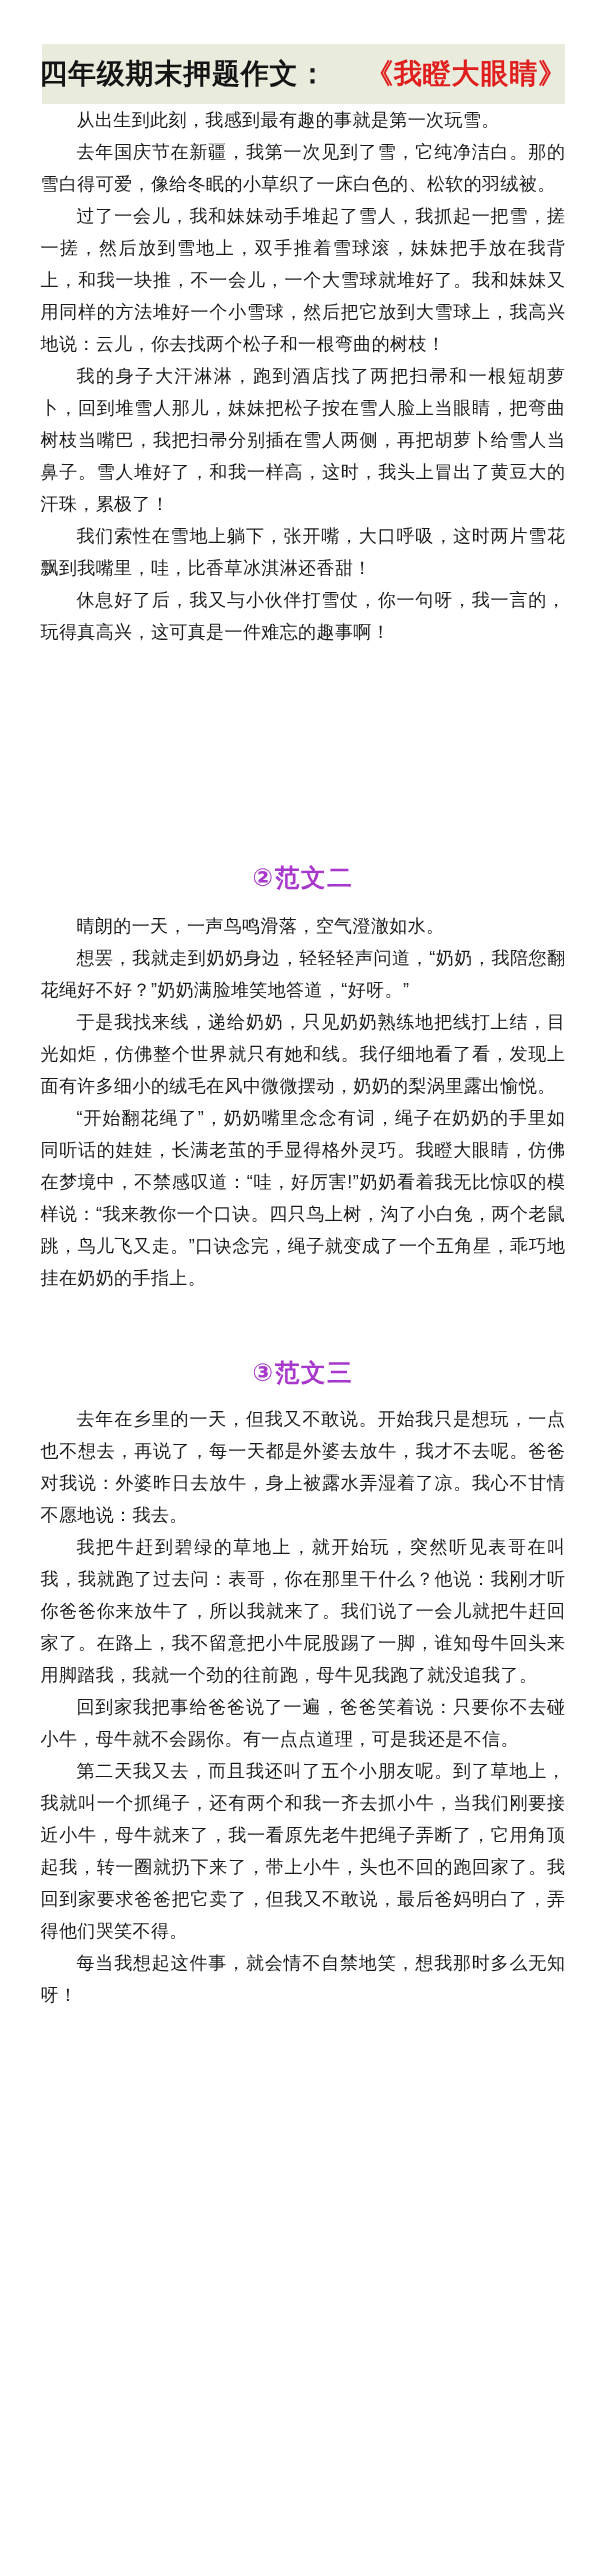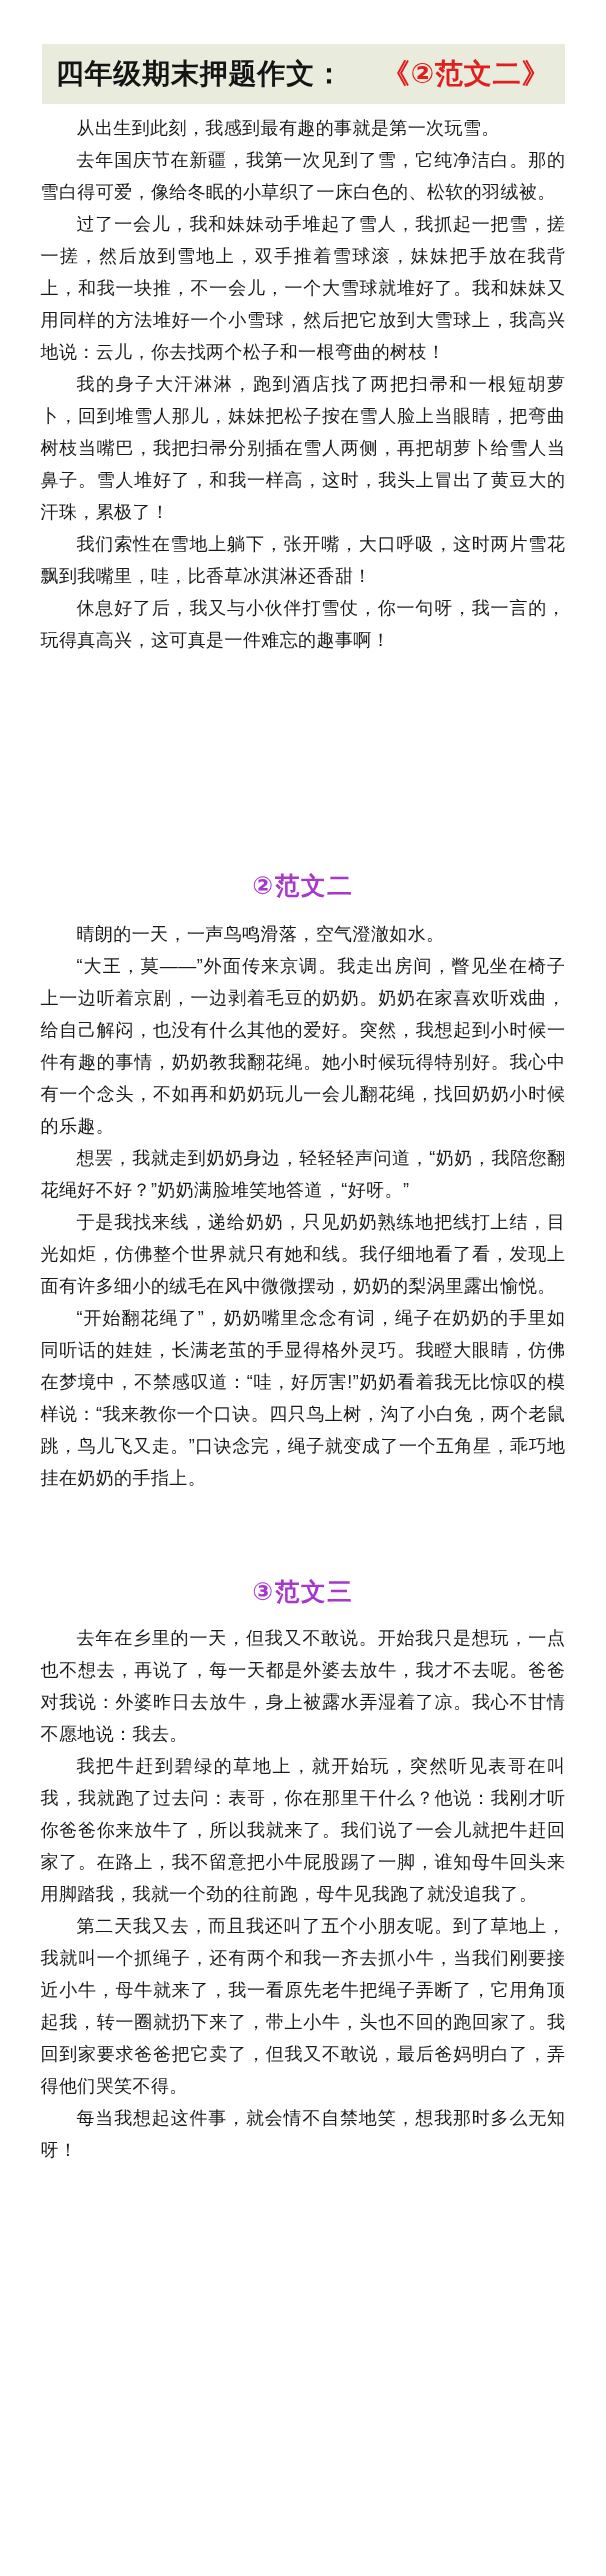--- a/index.html
+++ b/index.html
@@ -42,65 +42,65 @@
     width: 523px;
     margin: 0 auto;
     text-align: center;
     color: #a838cb;
     font-size: 24.5px;
     font-weight: 900;
     letter-spacing: 1.7px;
   }
   .sec1-header { margin-top: 13.5px; margin-bottom: 11.8px; }
   .sec2-header { margin-top: 213px; margin-bottom: 16px; }
-  .sec3-header { margin-top: 81px; margin-bottom: 13.5px; }
+  .sec3-header { margin-top: 62px; margin-bottom: 13.5px; }
   .body-block {
     width: 525px;
-    margin: 8px auto;
+    margin: 0 auto;
   }
   .para {
     margin: 0;
     font-size: 18px;
     line-height: 32px;
     color: #1a1a1a;
     text-indent: 2em;
     text-align: justify;
     letter-spacing: 0.4px;
   }
 </style>
 </head>
 <body>
 
 <div class="page">
 
   <div class="title-bar">
     <span class="title-black">四年级期末押题作文：</span>
-    <span class="title-red">《②范文二》</span>
+    <span class="title-red">《我瞪大眼睛》</span>
   </div>
 
   <div class="body-block">
     <p class="para">从出生到此刻，我感到最有趣的事就是第一次玩雪。</p>
     <p class="para">去年国庆节在新疆，我第一次见到了雪，它纯净洁白。那的雪白得可爱，像给冬眠的小草织了一床白色的、松软的羽绒被。</p>
     <p class="para">过了一会儿，我和妹妹动手堆起了雪人，我抓起一把雪，搓一搓，然后放到雪地上，双手推着雪球滚，妹妹把手放在我背上，和我一块推，不一会儿，一个大雪球就堆好了。我和妹妹又用同样的方法堆好一个小雪球，然后把它放到大雪球上，我高兴地说：云儿，你去找两个松子和一根弯曲的树枝！</p>
     <p class="para">我的身子大汗淋淋，跑到酒店找了两把扫帚和一根短胡萝卜，回到堆雪人那儿，妹妹把松子按在雪人脸上当眼睛，把弯曲树枝当嘴巴，我把扫帚分别插在雪人两侧，再把胡萝卜给雪人当鼻子。雪人堆好了，和我一样高，这时，我头上冒出了黄豆大的汗珠，累极了！</p>
     <p class="para">我们索性在雪地上躺下，张开嘴，大口呼吸，这时两片雪花飘到我嘴里，哇，比香草冰淇淋还香甜！</p>
     <p class="para">休息好了后，我又与小伙伴打雪仗，你一句呀，我一言的，玩得真高兴，这可真是一件难忘的趣事啊！</p>
   </div>
 
   <div class="section-header sec2-header">②范文二</div>
   <div class="body-block">
     <p class="para">晴朗的一天，一声鸟鸣滑落，空气澄澈如水。</p>
-    <p class="para">“大王，莫——”外面传来京调。我走出房间，瞥见坐在椅子上一边听着京剧，一边剥着毛豆的奶奶。奶奶在家喜欢听戏曲，给自己解闷，也没有什么其他的爱好。突然，我想起到小时候一件有趣的事情，奶奶教我翻花绳。她小时候玩得特别好。我心中有一个念头，不如再和奶奶玩儿一会儿翻花绳，找回奶奶小时候的乐趣。</p>
     <p class="para">想罢，我就走到奶奶身边，轻轻轻声问道，“奶奶，我陪您翻花绳好不好？”奶奶满脸堆笑地答道，“好呀。”</p>
     <p class="para">于是我找来线，递给奶奶，只见奶奶熟练地把线打上结，目光如炬，仿佛整个世界就只有她和线。我仔细地看了看，发现上面有许多细小的绒毛在风中微微摆动，奶奶的梨涡里露出愉悦。</p>
     <p class="para">“开始翻花绳了”，奶奶嘴里念念有词，绳子在奶奶的手里如同听话的娃娃，长满老茧的手显得格外灵巧。我瞪大眼睛，仿佛在梦境中，不禁感叹道：“哇，好厉害!”奶奶看着我无比惊叹的模样说：“我来教你一个口诀。四只鸟上树，沟了小白兔，两个老鼠跳，鸟儿飞又走。”口诀念完，绳子就变成了一个五角星，乖巧地挂在奶奶的手指上。</p>
   </div>
 
   <div class="section-header sec3-header">③范文三</div>
   <div class="body-block">
     <p class="para">去年在乡里的一天，但我又不敢说。开始我只是想玩，一点也不想去，再说了，每一天都是外婆去放牛，我才不去呢。爸爸对我说：外婆昨日去放牛，身上被露水弄湿着了凉。我心不甘情不愿地说：我去。</p>
     <p class="para">我把牛赶到碧绿的草地上，就开始玩，突然听见表哥在叫我，我就跑了过去问：表哥，你在那里干什么？他说：我刚才听你爸爸你来放牛了，所以我就来了。我们说了一会儿就把牛赶回家了。在路上，我不留意把小牛屁股踢了一脚，谁知母牛回头来用脚踏我，我就一个劲的往前跑，母牛见我跑了就没追我了。</p>
+    <p class="para">回到家我把事给爸爸说了一遍，爸爸笑着说：只要你不去碰小牛，母牛就不会踢你。有一点点道理，可是我还是不信。</p>
     <p class="para">第二天我又去，而且我还叫了五个小朋友呢。到了草地上，我就叫一个抓绳子，还有两个和我一齐去抓小牛，当我们刚要接近小牛，母牛就来了，我一看原先老牛把绳子弄断了，它用角顶起我，转一圈就扔下来了，带上小牛，头也不回的跑回家了。我回到家要求爸爸把它卖了，但我又不敢说，最后爸妈明白了，弄得他们哭笑不得。</p>
     <p class="para">每当我想起这件事，就会情不自禁地笑，想我那时多么无知呀！</p>
   </div>
 
 </div>
 
 
 </body></html>

